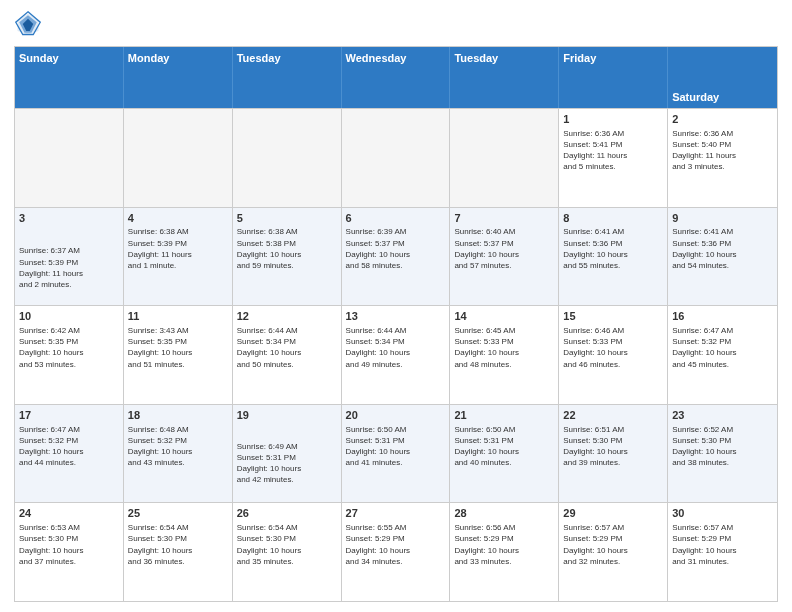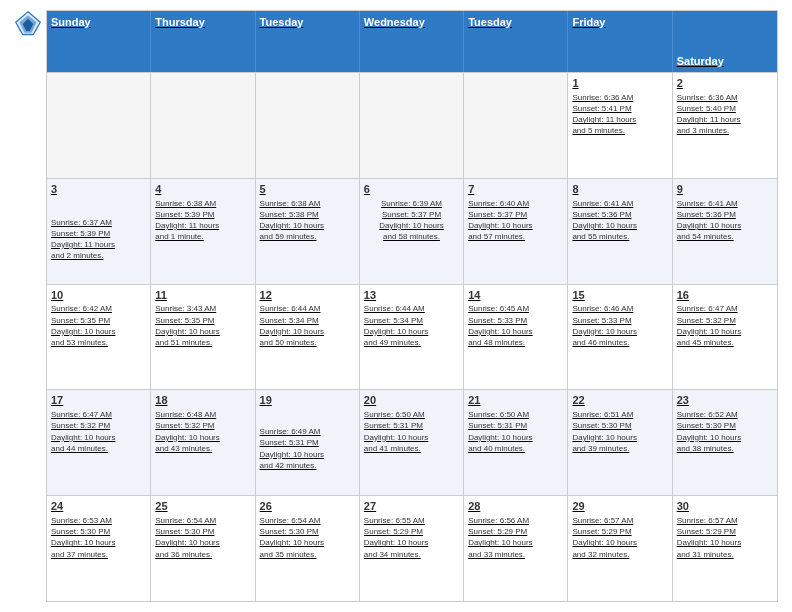--- a/index.html
+++ b/index.html
@@ -8,21 +8,21 @@
       background: #fff;
       width: 792px;
       height: 612px;
       overflow: hidden;
     }
     .page {
       width: 792px;
       height: 612px;
       padding: 10px 14px;
       display: flex;
-      text-decoration: underline;
+      flex-direction: column;
     }
     .header {
       display: flex;
       justify-content: space-between;
       align-items: flex-start;
       margin-bottom: 8px;
     }
     .logo {
       display: flex;
       align-items: center;
@@ -127,21 +127,21 @@
     </div>
     <div class="title-block">
       <div class="month-year"></div>
       <div class="location"></div>
     </div>
   </div>
 
   <div class="calendar">
     <div class="cal-header">
     <div class="cal-header-cell">Sunday</div>
-        <div class="cal-header-cell">Thursday</div>
+        <div class="cal-header-cell">Monday</div>
         <div class="cal-header-cell">Tuesday</div>
         <div class="cal-header-cell">Wednesday</div>
         <div class="cal-header-cell">Tuesday</div>
         <div class="cal-header-cell">Friday</div>
         <div class="cal-header-cell">Saturday</div>
       </div>
     <div class="cal-body">
     <div class="cal-row">
           <div class="cal-cell empty"></div>
           <div class="cal-cell empty"></div>
@@ -180,21 +180,21 @@
           </div>
           <div class="cal-cell alt-bg">
             <span class="day-num">5</span>
             <div class="cell-info" style="white-space: pre-line;">Sunrise: 6:38 AM
 Sunset: 5:38 PM
 Daylight: 10 hours
 and 59 minutes.</div>
           </div>
           <div class="cal-cell alt-bg">
             <span class="day-num">6</span>
-            <div class="cell-info" style="white-space: pre-line; text-align: center;">Sunrise: 6:39 AM
+            <div class="cell-info" style="white-space: pre-line;">Sunrise: 6:39 AM
 Sunset: 5:37 PM
 Daylight: 10 hours
 and 58 minutes.</div>
           </div>
           <div class="cal-cell alt-bg">
             <span class="day-num">7</span>
             <div class="cell-info" style="white-space: pre-line;">Sunrise: 6:40 AM
 Sunset: 5:37 PM
 Daylight: 10 hours
 and 57 minutes.</div>

